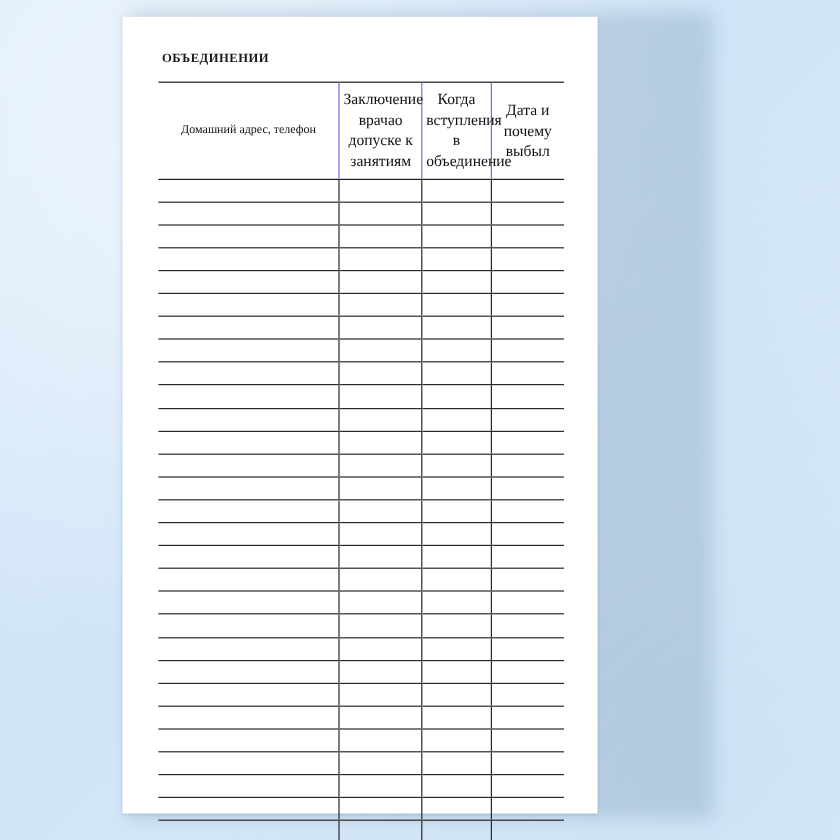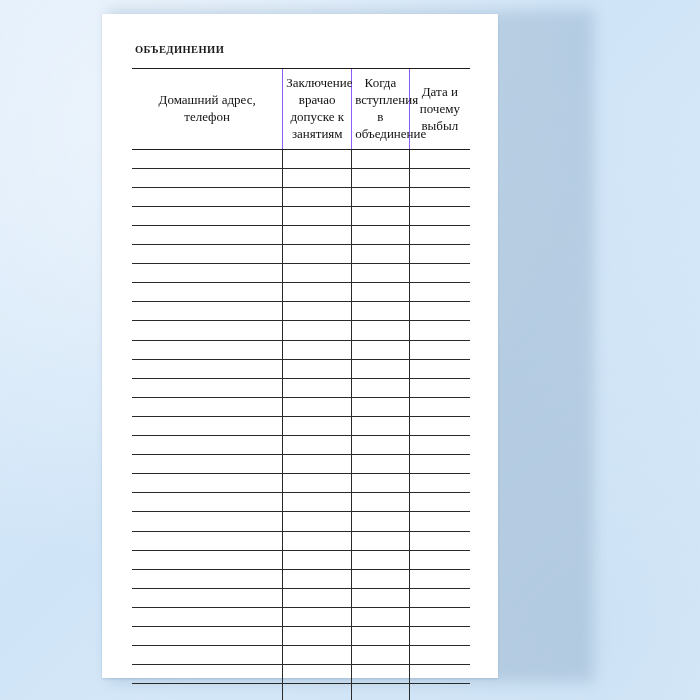--- a/index.html
+++ b/index.html
@@ -89,21 +89,21 @@
     vertical-align: middle;
     padding: 5px 3px 6px 3px;
     border-top: 1.1px solid #1d1d1d;
     border-bottom: 1.1px solid #1d1d1d;
     border-left: 1px solid #8b5cf6;
   }
   table.register thead th:first-child {
     border-left: none;
   }
   table.register thead th.wide {
-    font-size: 13px;
+    font-size: 10px;
   }
 
   table.register tbody td {
     height: 18.1px;
     border-bottom: 1px solid #2a2a2a;
     border-left: 1px solid #2a2a2a;
     padding: 0;
     font-size: 7.5px;
     color: #111;
   }

